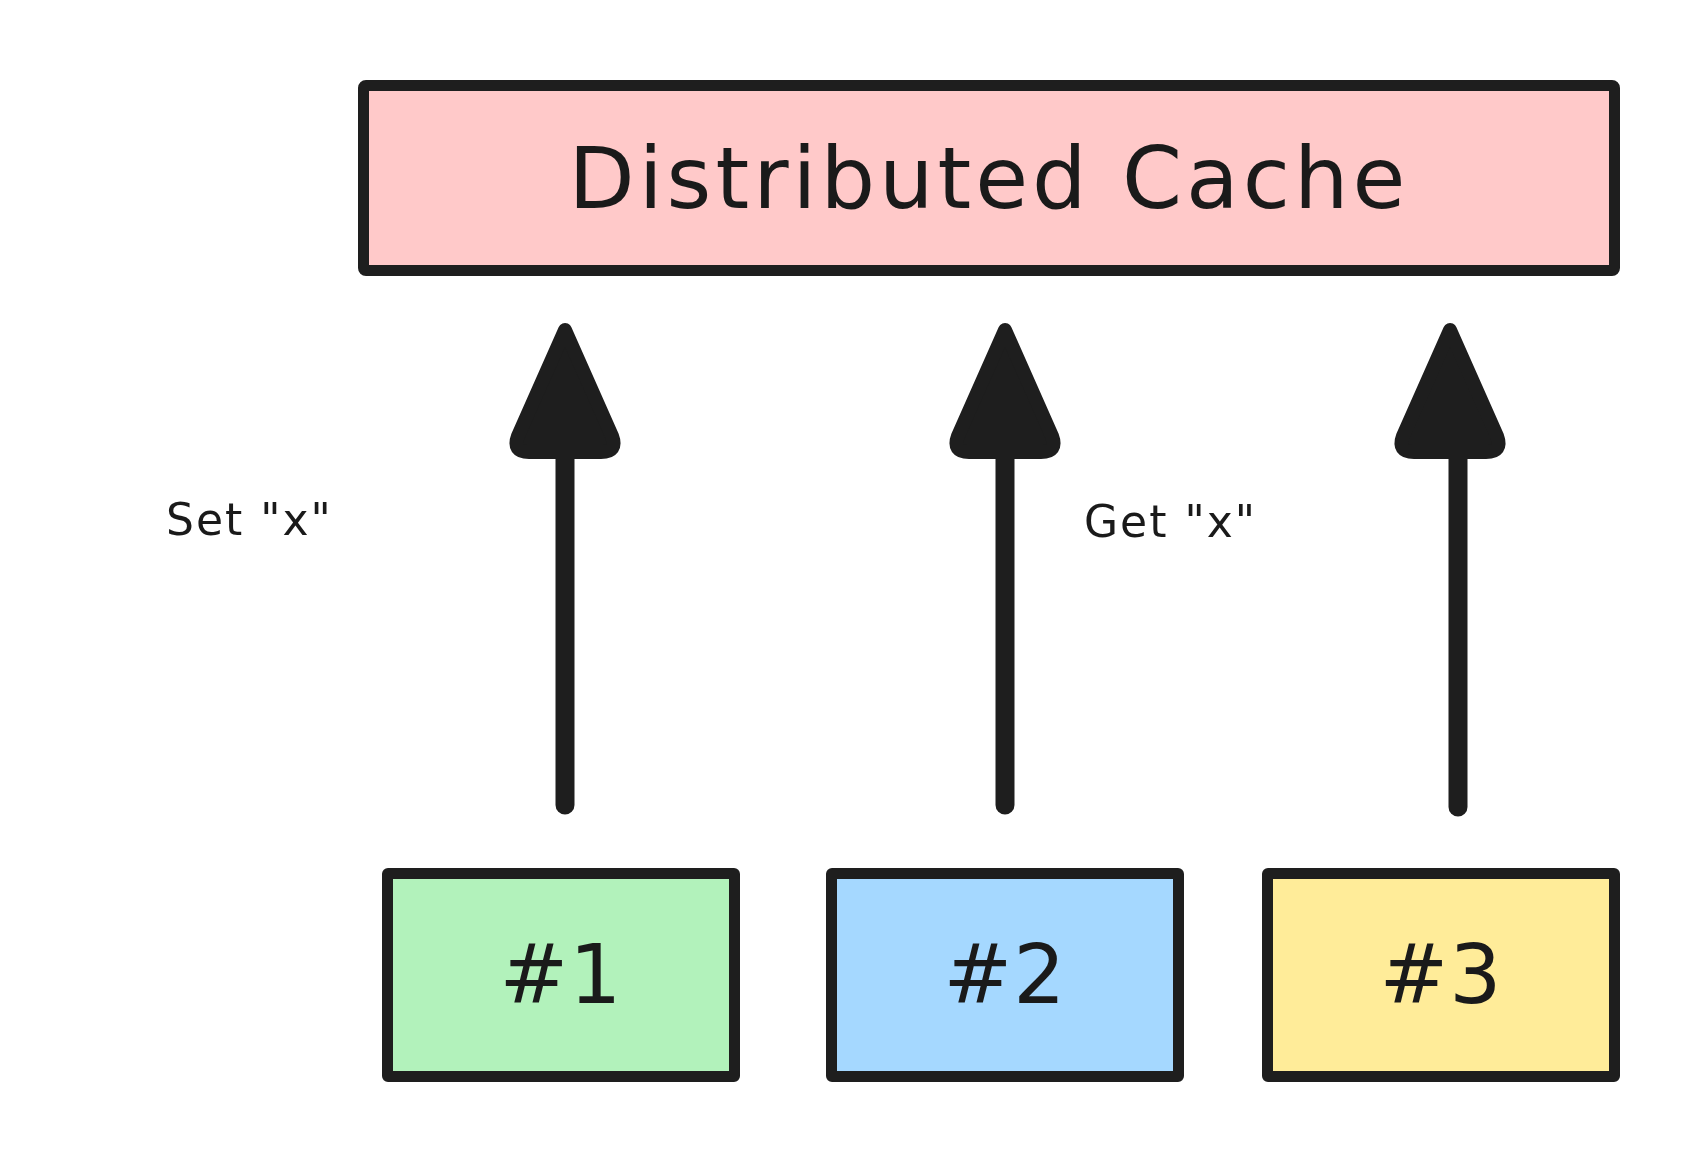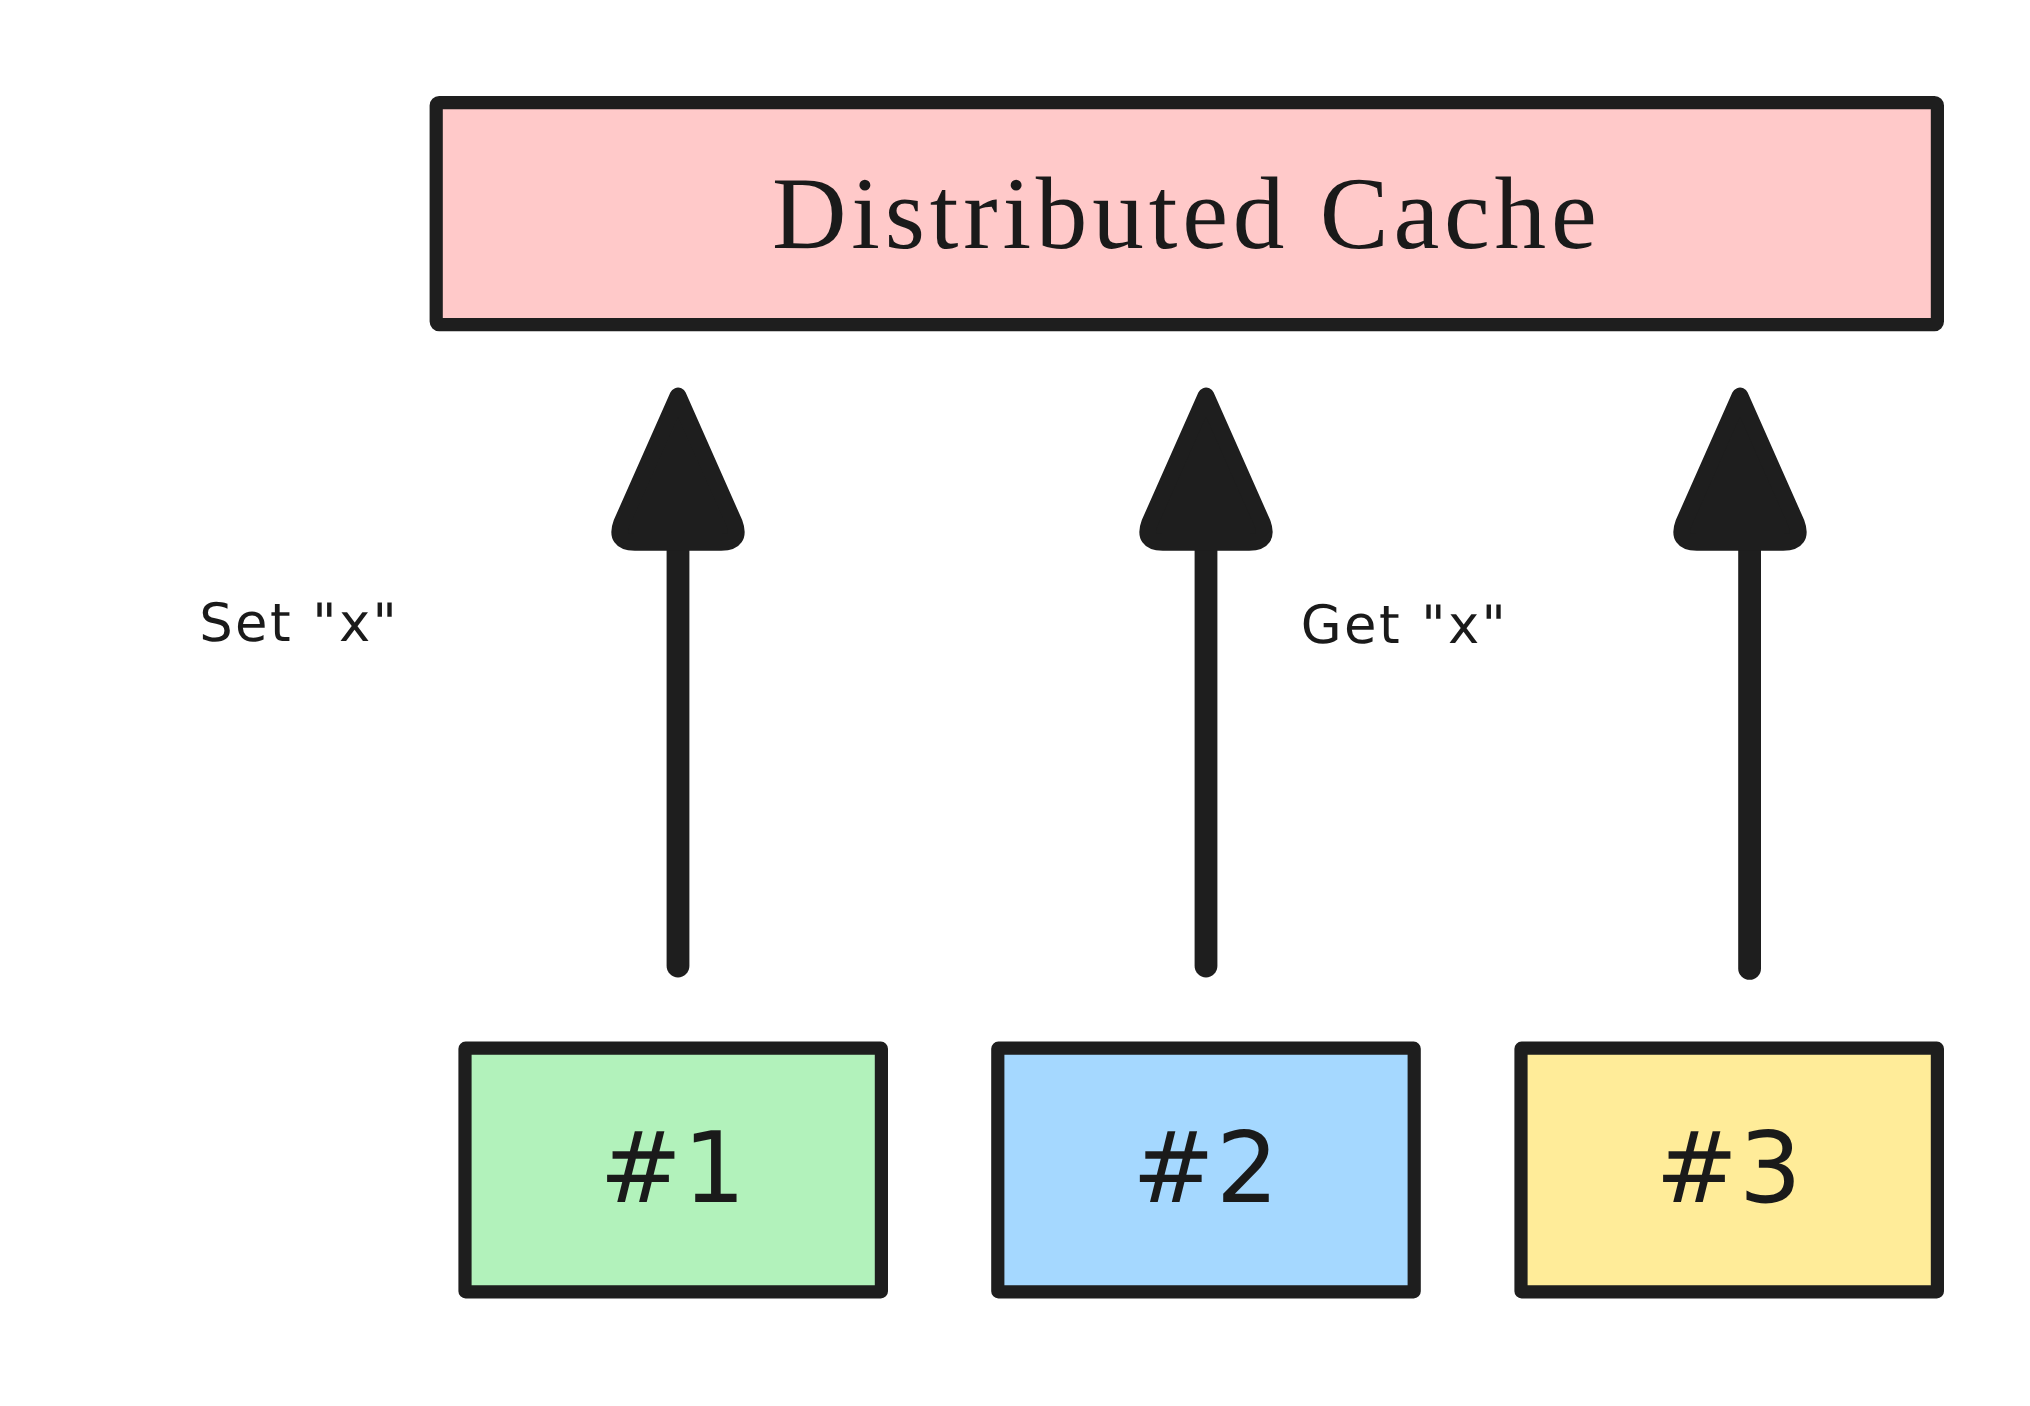--- a/index.html
+++ b/index.html
@@ -56,21 +56,20 @@
     color: #1a1a1a;
     font-family: "DejaVu Sans", sans-serif;
     font-weight: 400;
     letter-spacing: 2px;
     line-height: 1;
     user-select: none;
   }
   .cache-label {
     font-size: 86px;
     letter-spacing: 4px;
-    font-family: Liberation Serif, serif;
   }
   .server-label {
     font-size: 82px;
     letter-spacing: 1px;
   }
   .edge-label {
     position: absolute;
     color: #1a1a1a;
     font-family: "DejaVu Sans", sans-serif;
     font-size: 44px;

